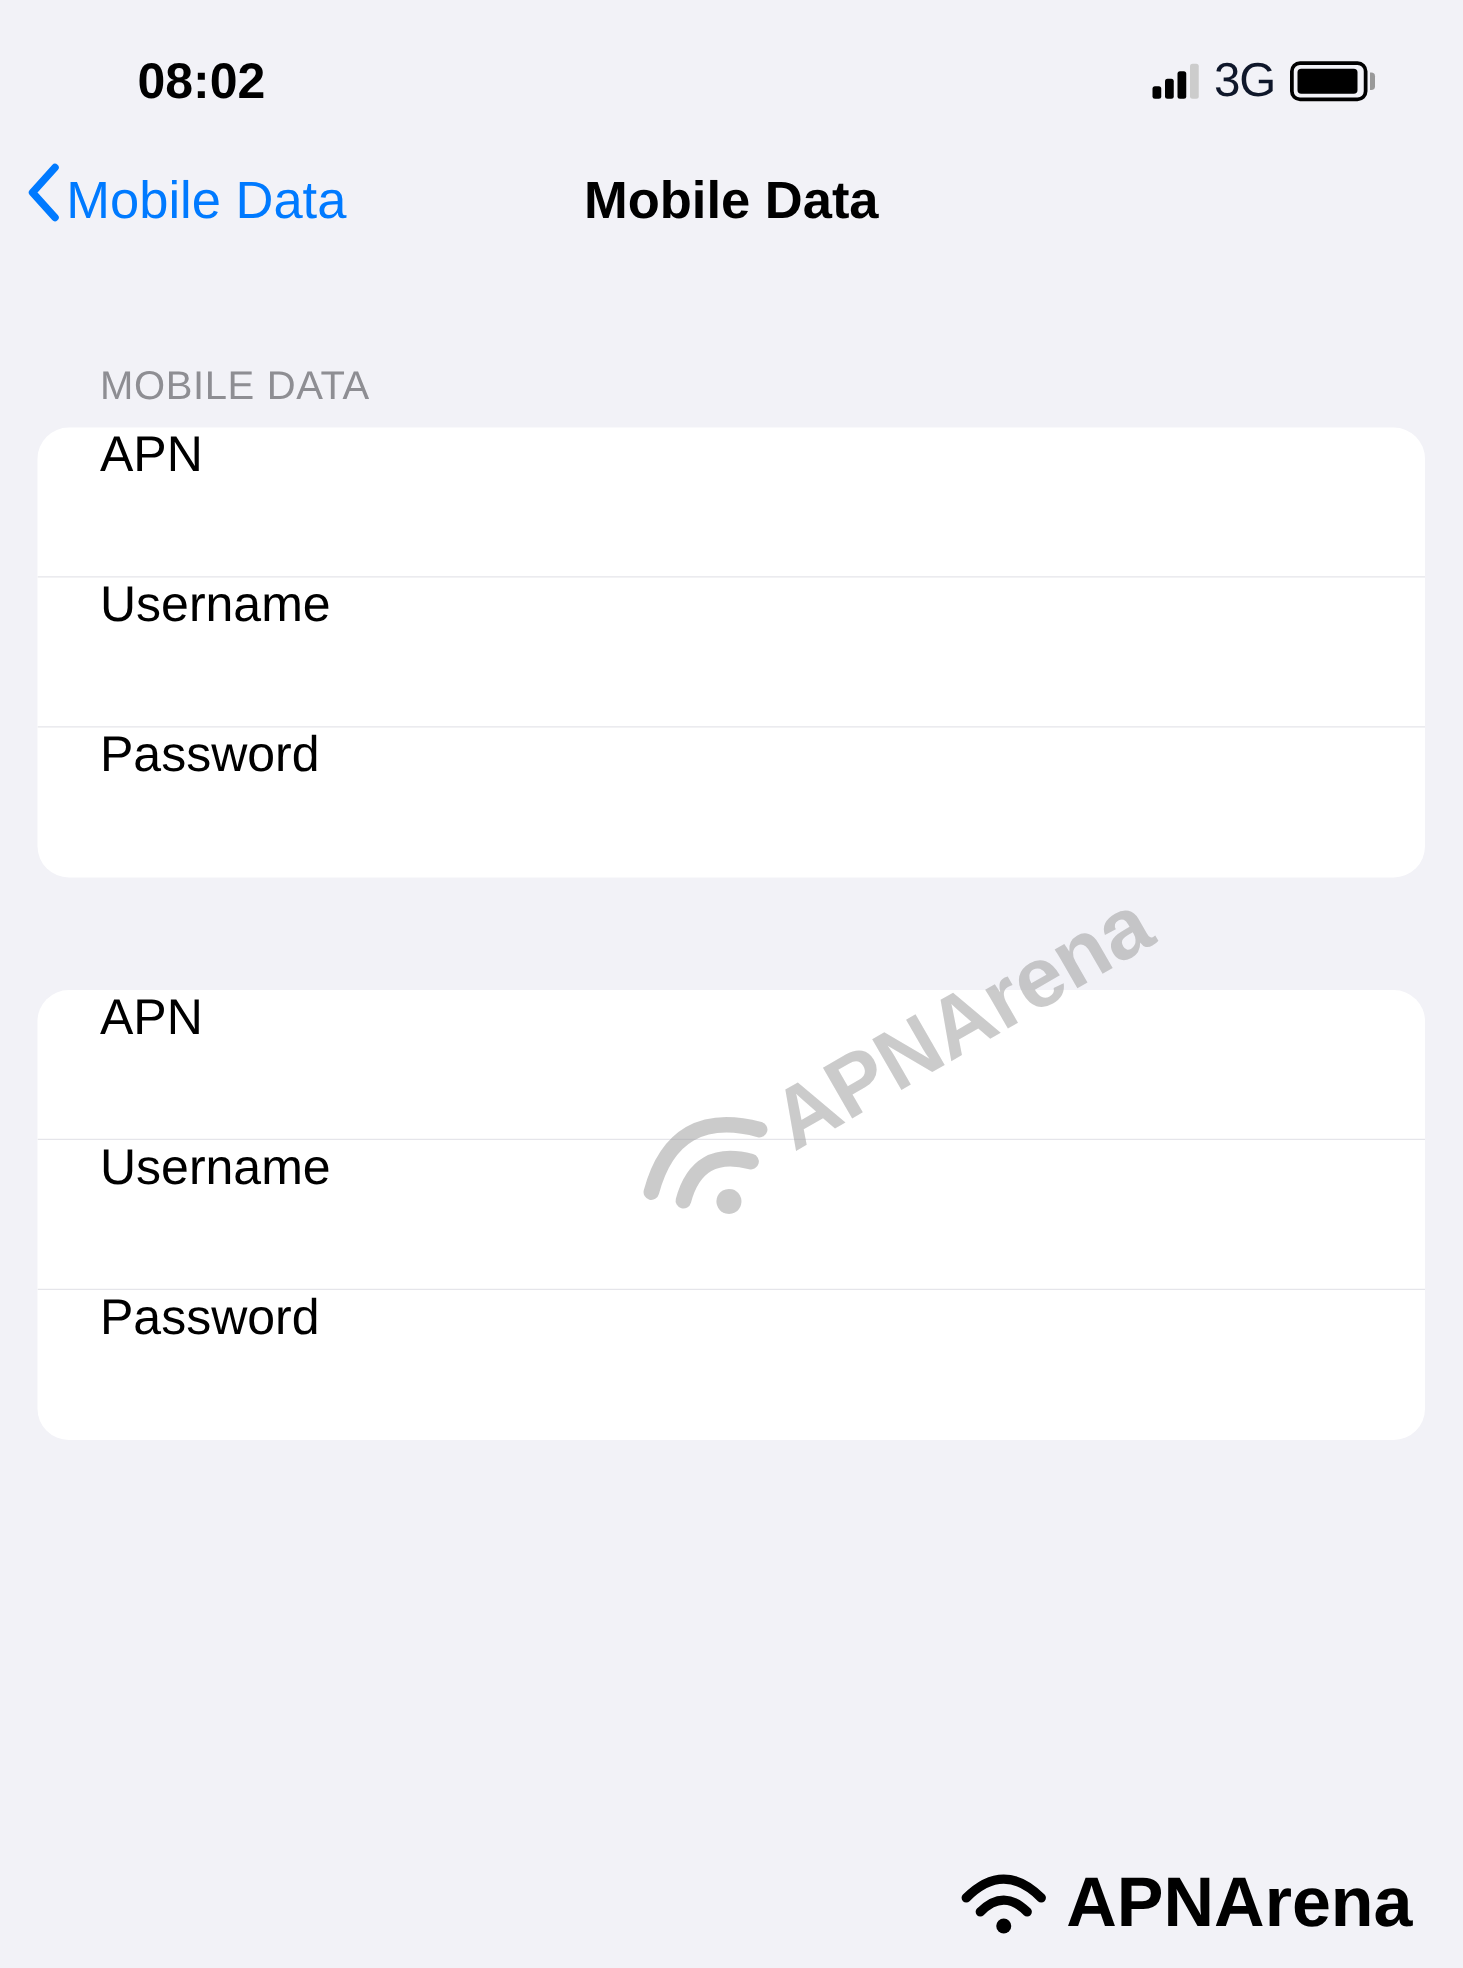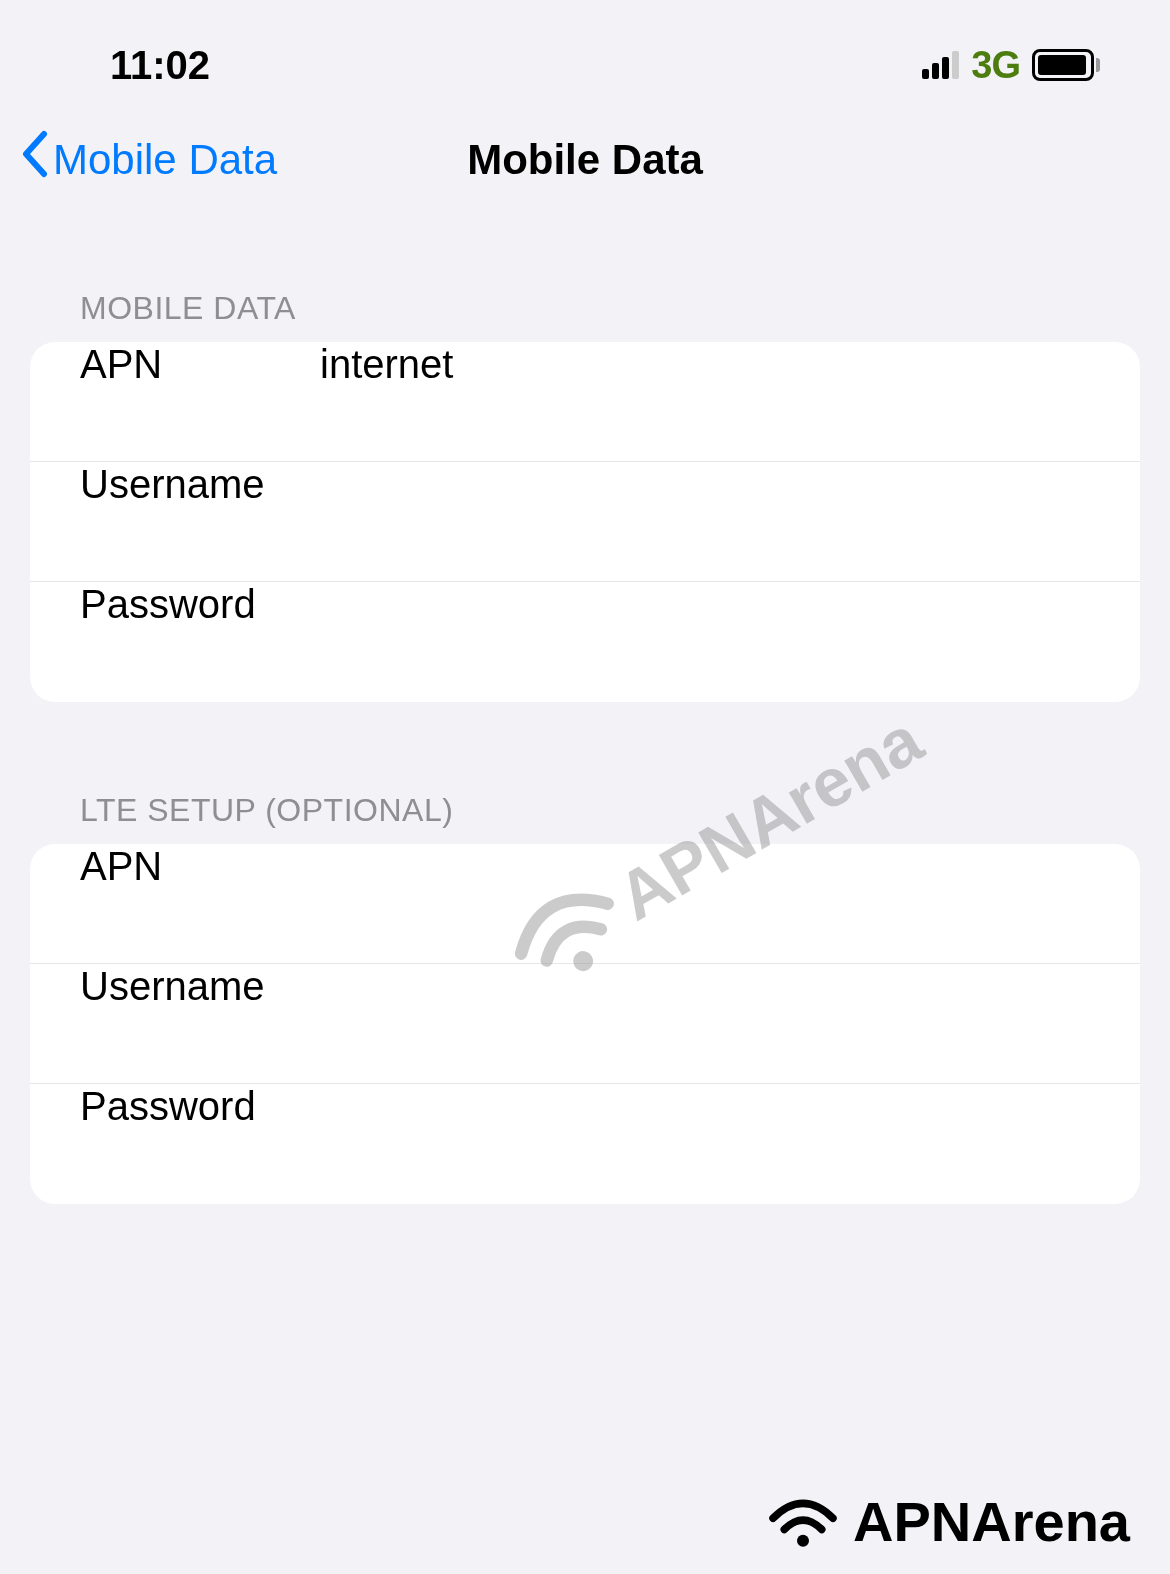--- a/index.html
+++ b/index.html
@@ -48,22 +48,22 @@
       background: #000;
       border-radius: 2px;
     }
     
     .signal-bar.empty {
       background: #ccc;
     }
     
     .network-type {
       font-size: 38px;
-      font-weight: 700;
-      color: #4d7c0f;
+      font-weight: 400;
+      color: #0f172a;
       letter-spacing: -1px;
     }
     
     .battery-container {
       display: flex;
       align-items: center;
     }
     
     .battery-body {
       width: 62px;
@@ -208,21 +208,21 @@
     .watermark-bottom-text {
       font-size: 56px;
       font-weight: 700;
       color: #000;
     }
   </style>
 </head>
 <body>
 
 <div class="status-bar">
-  <div class="status-time">11:02</div>
+  <div class="status-time">08:02</div>
   <div class="status-right">
     <div class="signal-icon">
       <div class="signal-bar" style="height:10px"></div>
       <div class="signal-bar" style="height:16px"></div>
       <div class="signal-bar" style="height:22px"></div>
       <div class="signal-bar empty" style="height:28px"></div>
     </div>
     <div class="network-type">3G</div>
     <div class="battery-container">
       <div class="battery-body">
@@ -244,33 +244,31 @@
   </div>
   <div class="nav-title">Mobile Data</div>
 </div>
 
 <div class="content">
 
   <div class="section-header">MOBILE DATA</div>
   <div class="section-group">
     <div class="field-row">
       <div class="field-label">APN</div>
-      <input class="field-input" value="internet" style="">
     </div>
     <div class="field-row">
       <div class="field-label">Username</div>
       <input class="field-input" value="" style="">
     </div>
     <div class="field-row">
       <div class="field-label">Password</div>
       <input class="field-input" type="password" value="" style="">
     </div>
   </div>
 
-  <div class="section-header">LTE SETUP (OPTIONAL)</div>
   <div class="section-group">
     <div class="field-row">
       <div class="field-label">APN</div>
       <input class="field-input" value="" style="">
     </div>
     <div class="field-row">
       <div class="field-label">Username</div>
       <input class="field-input" value="" style="">
     </div>
     <div class="field-row">

